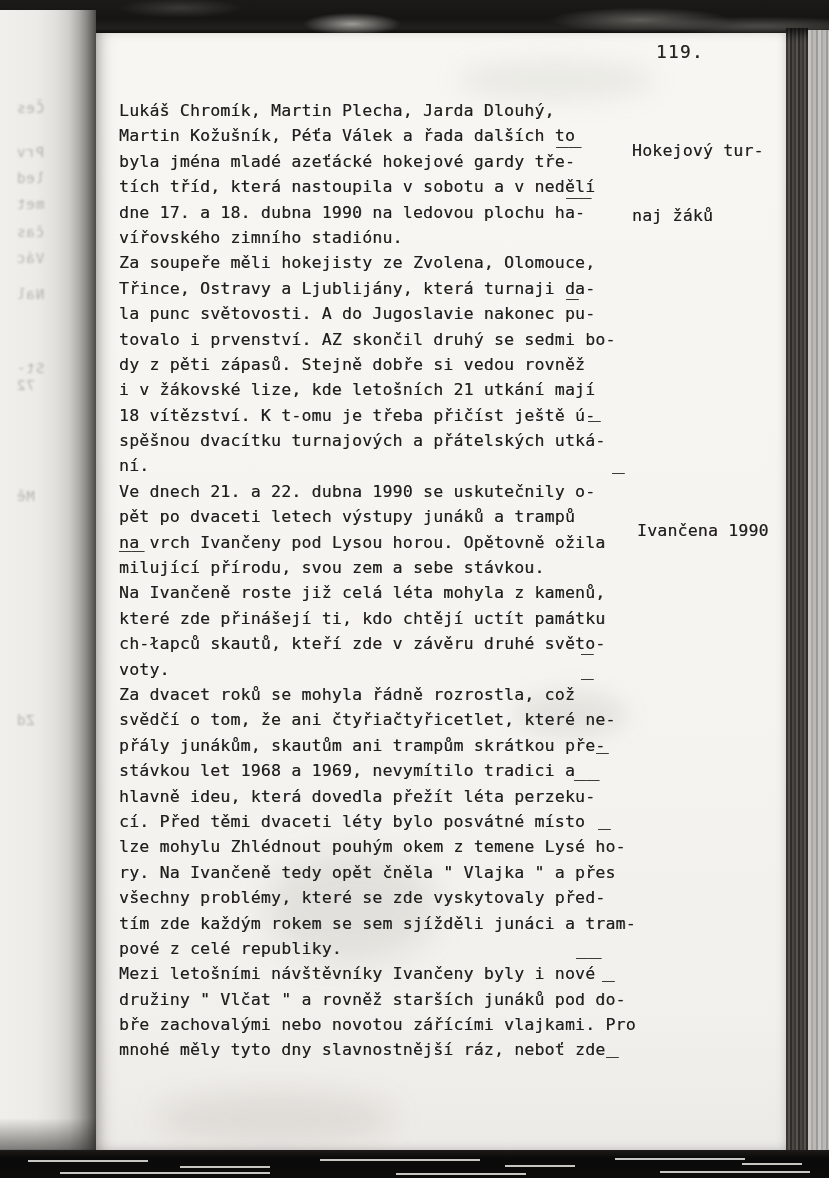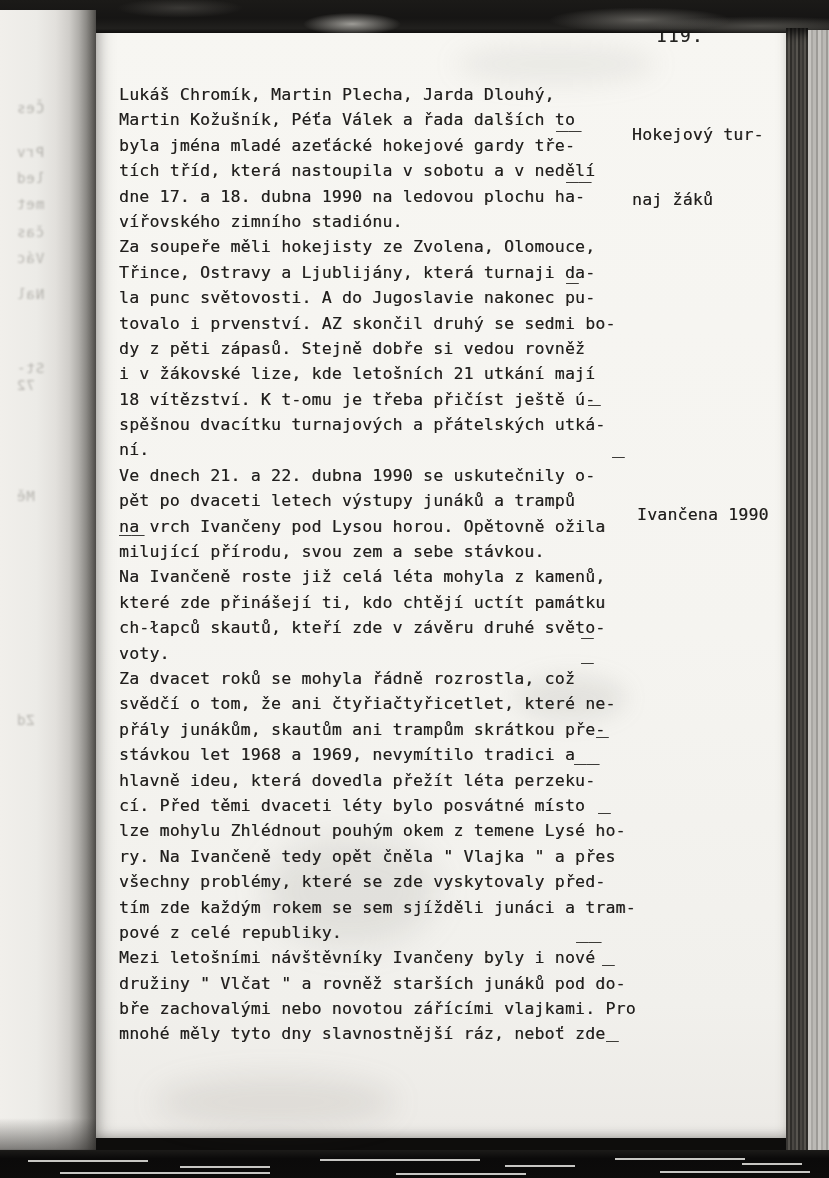--- a/index.html
+++ b/index.html
@@ -37,21 +37,21 @@
   .bleed-layer{position:absolute;left:0;top:0;width:96px;height:1178px;z-index:6;pointer-events:none;}
   .bleed{
     position:absolute;left:16px;
     font-size:14px;color:rgba(105,102,96,.42);
     transform:scaleX(-1);filter:blur(1.3px);
     letter-spacing:1px;white-space:pre;
   }
 
   
   .page{
-    position:absolute;left:96px;top:16px;width:692px;height:1122px;z-index:3;
+    position:absolute;left:96px;top:32px;width:692px;height:1122px;z-index:3;
     background:linear-gradient(180deg,#f7f6f2 0%, #f5f4f0 55%, #f1f0ec 88%, #eceae6 100%);
     box-shadow:
       inset 10px 0 16px -8px rgba(70,68,64,.5),
       inset -6px 0 12px -6px rgba(90,88,82,.35),
       inset 0 -8px 14px -8px rgba(70,68,64,.4);
   }
   .page-number{
     position:absolute;left:560px;top:10px;
     font-size:17.5px;color:#232220;letter-spacing:1.5px;
     text-shadow:.4px .4px .5px rgba(20,20,20,.5);

